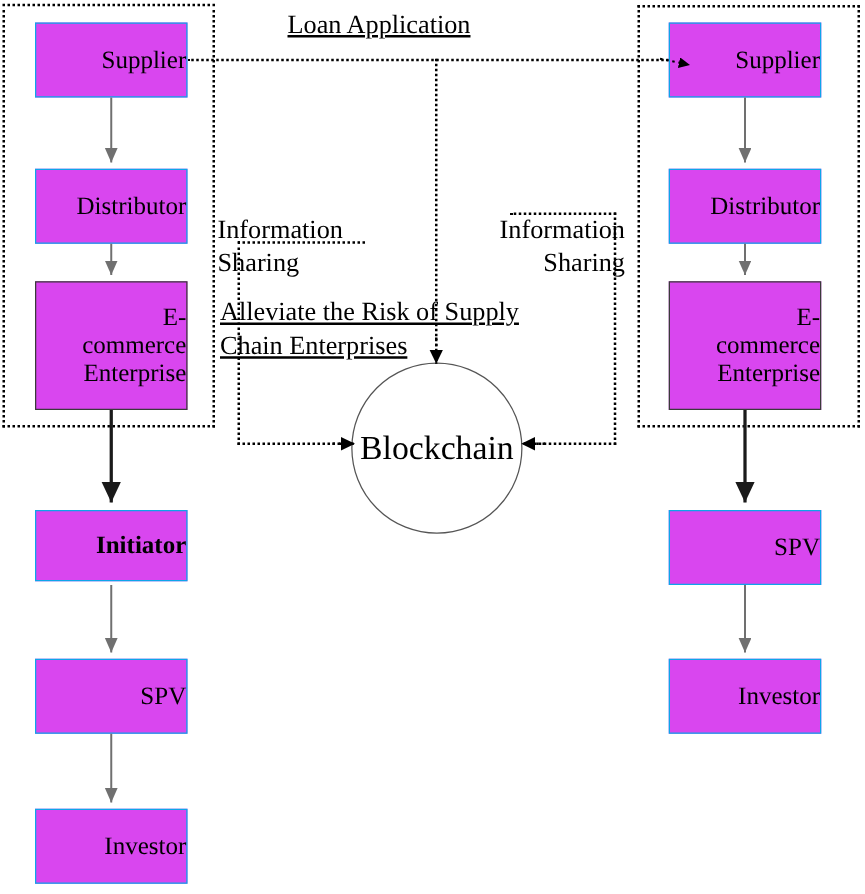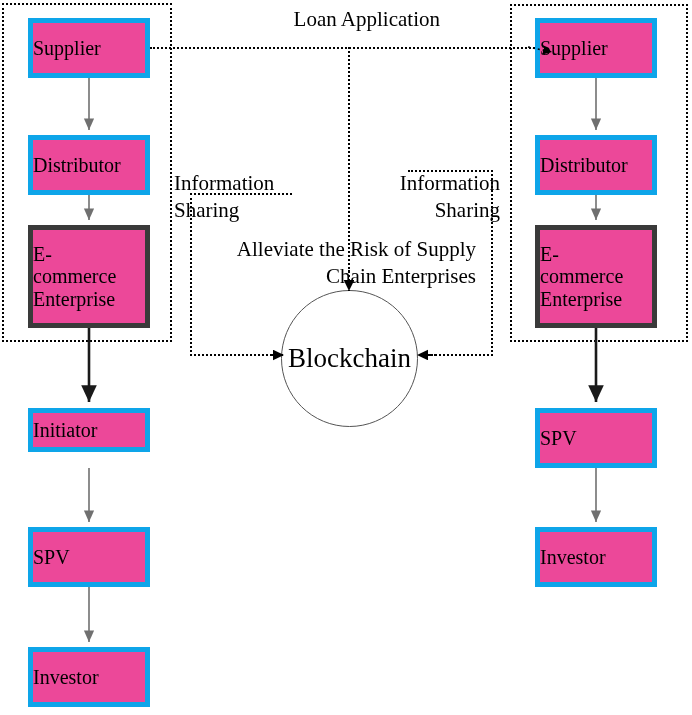--- a/index.html
+++ b/index.html
@@ -13,26 +13,26 @@
     height: 715px;
     background: #ffffff;
     font-family: "Liberation Serif", "DejaVu Serif", serif;
     color: #000000;
     overflow: hidden;
   }
   
   .node {
     position: absolute;
     box-sizing: border-box;
-    border: 5px solid #0ea5e9;
-    background: #ec4899;
+    border: 1px solid #0ea5e9;
+    background: #d946ef;
     display: flex;
     align-items: center;
     justify-content: center;
-    text-align: left;
+    text-align: right;
     font-size: 20px;
     line-height: 1.12;
     color: #000;
   }
   .node.strong { border-color: #3a3a3a; }
   .node .lbl { display: block; width: 100%; }
 
   
   .group {
     position: absolute;
@@ -60,21 +60,21 @@
   }
 
   
   .free-label {
     position: absolute;
     font-size: 21px;
     line-height: 1.30;
     color: #000;
     white-space: pre-line;
   }
-  .free-label.center { text-align: right; }
+  .free-label.center { text-align: left; text-decoration: underline; }
   .free-label.right  { text-align: right; }
   .free-label.left   { text-align: left; }
 
   svg.overlay {
     position: absolute;
     left: 0; top: 0;
     width: 692px;
     height: 715px;
     overflow: visible;
   }
@@ -104,21 +104,21 @@
   <div class="node" style="left:28px; top:135px; width:122px; height:60px;">
     <span class="lbl">Distributor</span>
   </div>
 
   <div class="node strong" style="left:28px; top:225px; width:122px; height:103px;">
     <span class="lbl multiline" style="white-space:pre-line;">E-
 commerce
 Enterprise</span>
   </div>
 
-  <div class="node" style="left:28px; top:408px; width:122px; height:44px;">
+  <div class="node" style="left:28px; top:408px; width:122px; height:57px;font-weight:bold;">
     <span class="lbl">Initiator</span>
   </div>
 
   <div class="node" style="left:28px; top:527px; width:122px; height:60px;">
     <span class="lbl">SPV</span>
   </div>
 
   <div class="node" style="left:28px; top:647px; width:122px; height:60px;">
     <span class="lbl">Investor</span>
   </div>

